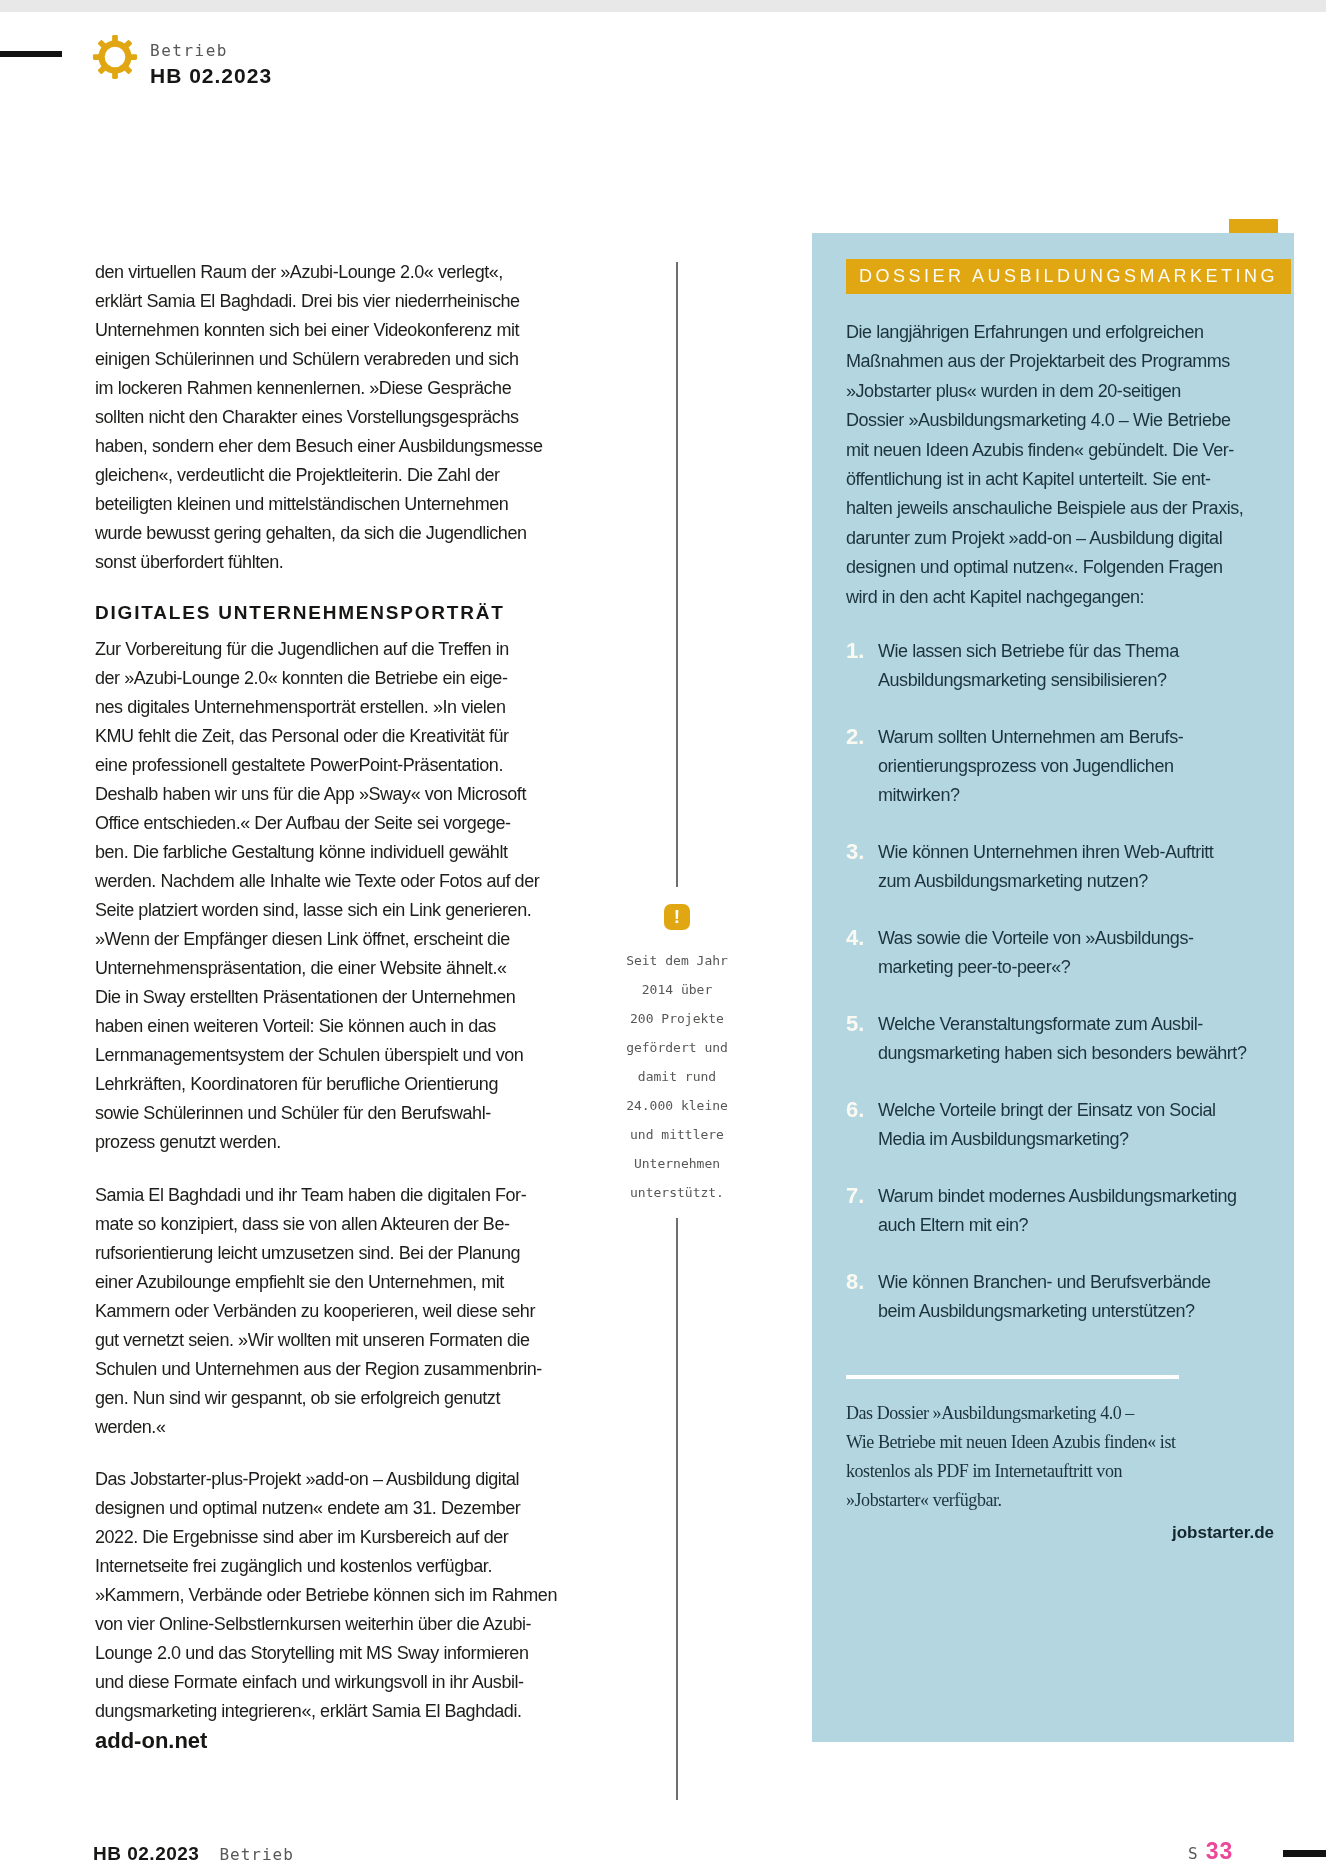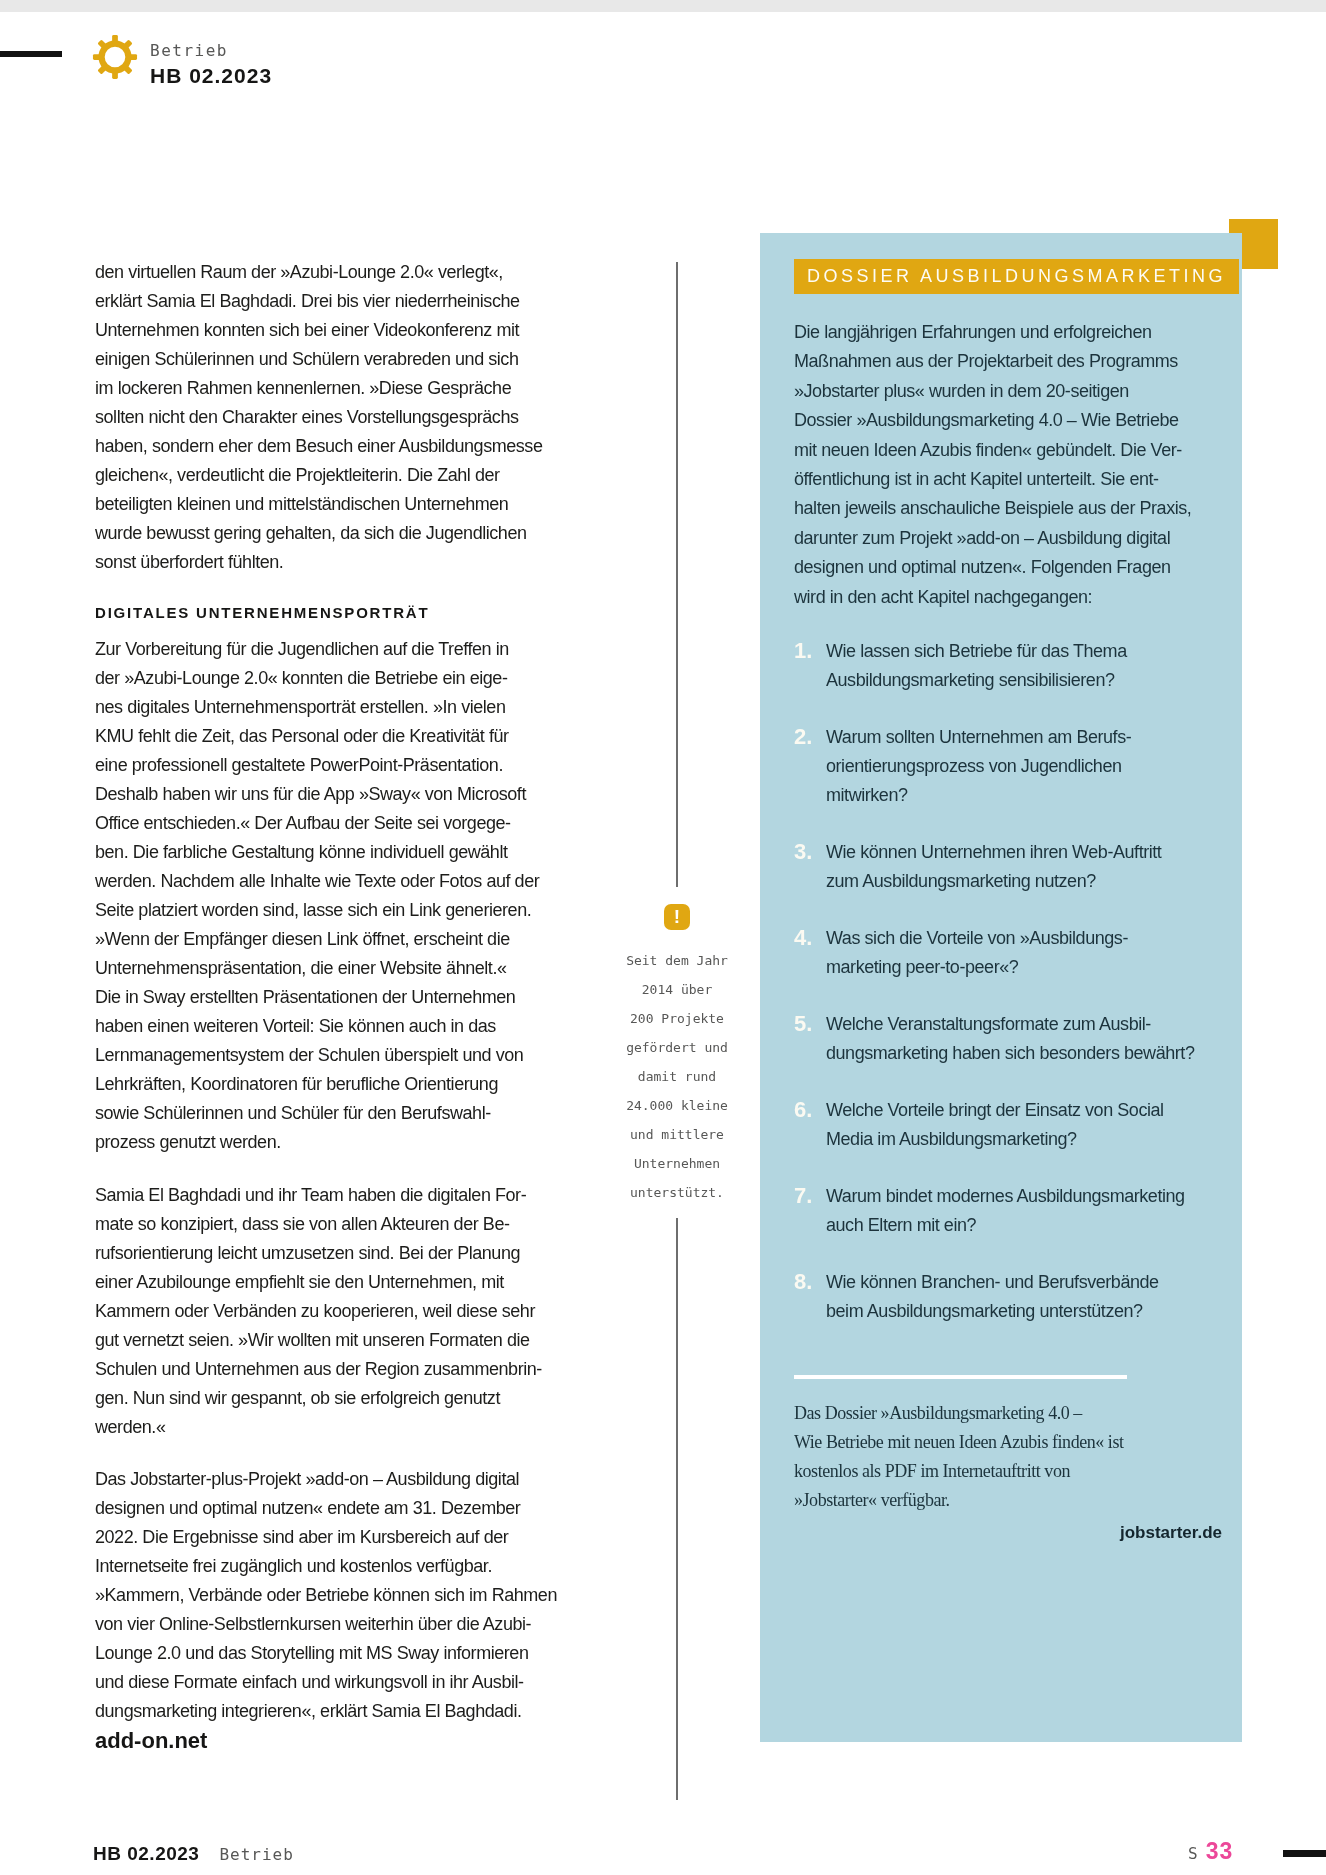--- a/index.html
+++ b/index.html
@@ -24,21 +24,21 @@
   }
   .mast-issue { font-size:21px; font-weight:700; letter-spacing:1px; margin-top:4px; color:#161615; }
 
   
   .left-col { left:95px; top:246px; width:476px; }
   .body-par {
     font-size:18px; line-height:29px; letter-spacing:-0.45px;
     white-space:pre-line; color:#1d1d1b;
   }
   .article-heading {
-    margin-top:25px; font-size:15px; font-weight:700; letter-spacing:1.8px;
+    margin-top:25px; font-size:19px; font-weight:700; letter-spacing:1.8px;
     line-height:22px; color:#161615;
   }
   .par-2 { margin-top:11px; }
   .par-3 { margin-top:24px; }
   .par-4 { margin-top:23px; }
   .article-link { font-size:22px; font-weight:700; line-height:29px; color:#161615; cursor:pointer; }
 
   
   .vrule { left:676px; width:2px; background:#6e6e6e; }
   .vrule-top { top:250px; height:625px; }
@@ -52,21 +52,21 @@
     margin:0 auto; text-align:center;
   }
   .marg-text {
     margin-top:16px; font-family:"DejaVu Sans Mono", monospace;
     font-size:13px; line-height:29px; color:#575756; white-space:pre-line;
   }
 
   
   .corner { left:1229px; top:207px; width:49px; height:50px; background:#e0a712; z-index:1; }
   .dossier {
-    left:760px; top:221px; width:482px; height:1509px; background:#b3d6e0;
+    left:812px; top:221px; width:482px; height:1509px; background:#b3d6e0;
     padding:26px 20px 0 34px; color:#1c333c; z-index:2;
   }
   .dossier-label {
     display:inline-block; background:#e0a712; color:#fdfcf5;
     font-size:18px; letter-spacing:3.5px; line-height:22px;
     padding:6px 13px 7px; white-space:nowrap;
   }
   .dossier-intro { margin-top:24px; font-size:18px; line-height:29.4px; letter-spacing:-0.45px; white-space:pre-line; }
   .dossier-list { margin-top:25px; }
   .d-item { display:flex; margin-bottom:28px; }
@@ -212,21 +212,21 @@
 orientierungsprozess von Jugendlichen
 mitwirken?</span>
       </div>
       <div class="d-item">
         <span class="d-num">3.</span>
         <span class="d-text">Wie können Unternehmen ihren Web-Auftritt
 zum Ausbildungsmarketing nutzen?</span>
       </div>
       <div class="d-item">
         <span class="d-num">4.</span>
-        <span class="d-text">Was sich die Vorteile von »Ausbildungs-
+        <span class="d-text">Was sowie die Vorteile von »Ausbildungs-
 marketing peer-to-peer«?</span>
       </div>
       <div class="d-item">
         <span class="d-num">5.</span>
         <span class="d-text">Welche Veranstaltungsformate zum Ausbil-
 dungsmarketing haben sich besonders bewährt?</span>
       </div>
       <div class="d-item">
         <span class="d-num">6.</span>
         <span class="d-text">Welche Vorteile bringt der Einsatz von Social

